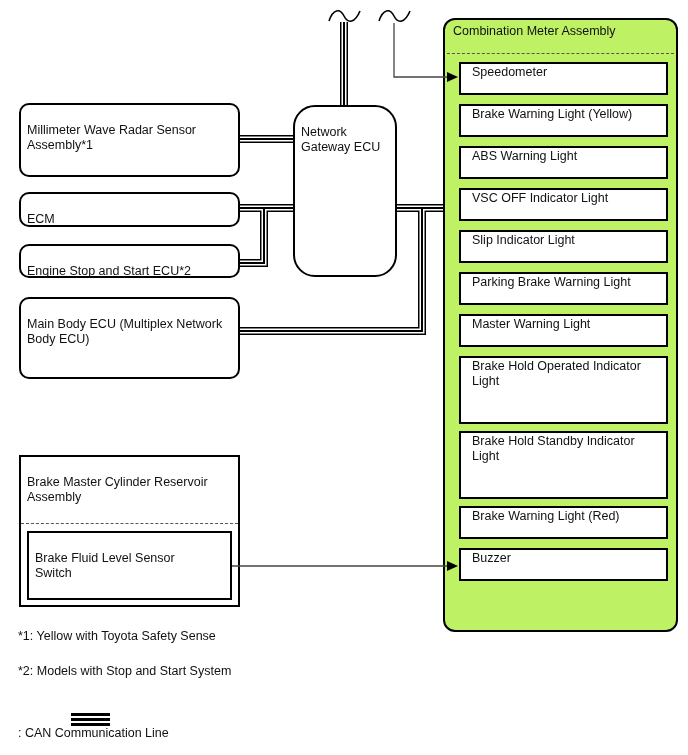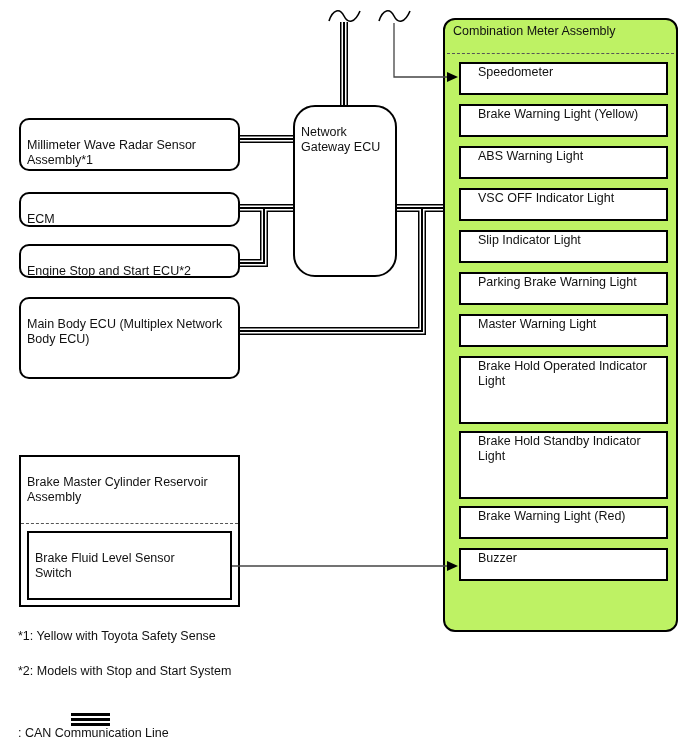--- a/index.html
+++ b/index.html
@@ -16,21 +16,21 @@
   .rounded{border-radius:10px;}
   .meter{
     position:absolute;box-sizing:border-box;background:#bef264;border:2px solid #000;
     border-radius:12px;left:443px;top:18px;width:235px;height:614px;z-index:1;
   }
   .meter-title{display:block;padding:4px 8px;white-space:pre-line;}
   .dash{position:absolute;border-top:1px dashed #555;z-index:2;}
   .meter-items{position:absolute;left:14px;top:42px;width:209px;}
   .mbox{
     box-sizing:border-box;border:2px solid #000;background:#fff;height:33px;
-    margin-bottom:9px;padding:1px 17px;white-space:pre-line;
+    margin-bottom:9px;padding:1px 11px;white-space:pre-line;
   }
   .mbox.tall{height:68px;margin-bottom:7px;}
   .footnote{position:absolute;left:18px;white-space:pre;z-index:1;}
   .legend{position:absolute;left:18px;top:713px;display:flex;align-items:center;z-index:1;flex-direction:column;}
   .legend-bars{
     width:39px;height:13px;margin-right:6px;
     background:linear-gradient(to bottom,#000 0 3px,#fff 3px 5px,#000 5px 8px,#fff 8px 10px,#000 10px 13px);
   }
 </style>
 </head>
@@ -66,21 +66,21 @@
     <g stroke="#000" stroke-width="2" fill="none">
       <use href="#p-radar"></use>
         <use href="#p-ecm"></use>
         <use href="#p-engine"></use>
       <use href="#p-top"></use>
         <use href="#p-right"></use>
         <use href="#p-mainbody"></use>
     </g>
   </svg>
 
-  <div class="node rounded" style="left:19px;top:118px;width:221px;height:53px;">
+  <div class="node rounded" style="left:19px;top:103px;width:221px;height:74px;">
     <span>Millimeter Wave Radar Sensor
 Assembly*1</span>
   </div>
 
   <div class="node rounded" style="left:19px;top:192px;width:221px;height:35px;">
     <span>ECM</span>
   </div>
 
   <div class="node rounded" style="left:19px;top:244px;width:221px;height:34px;">
     <span>Engine Stop and Start ECU*2</span>

